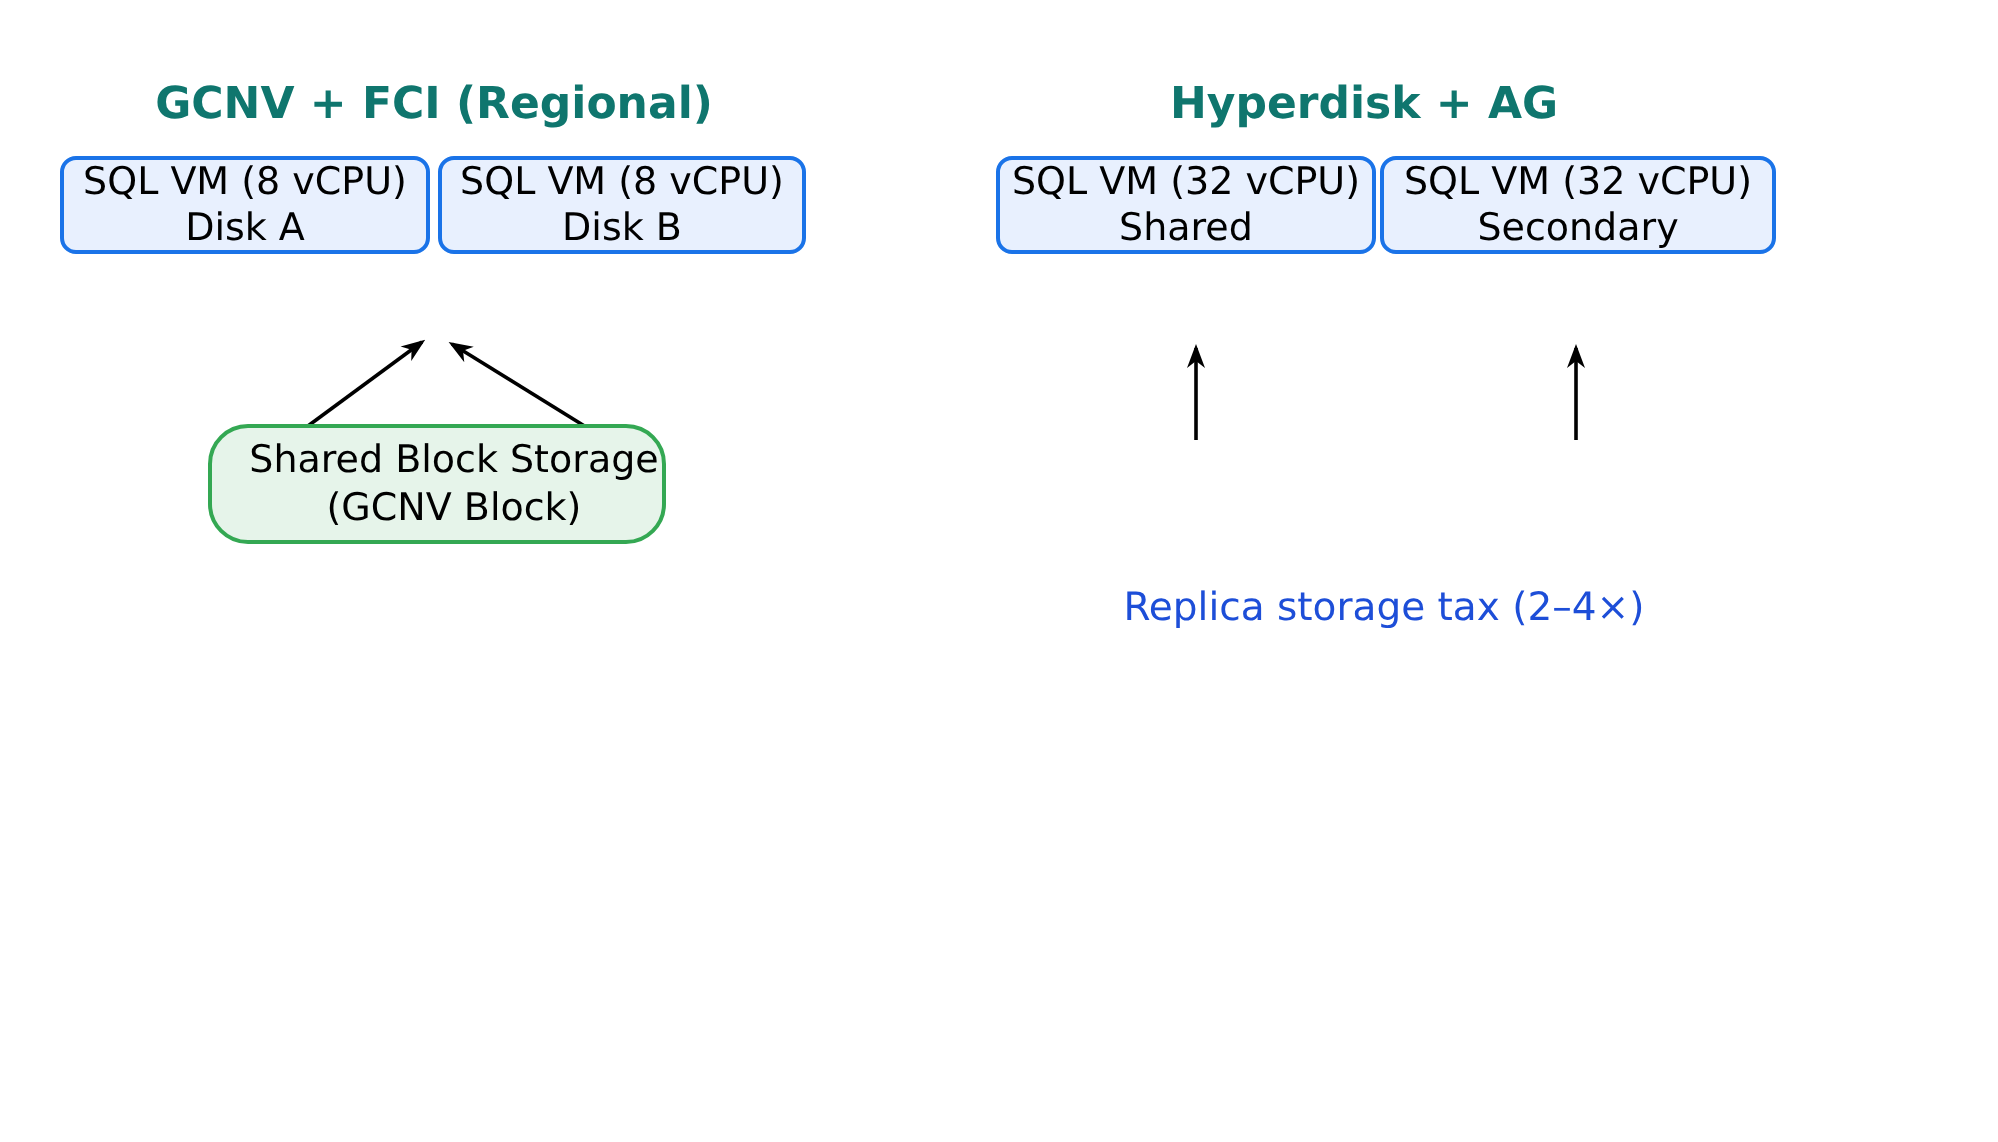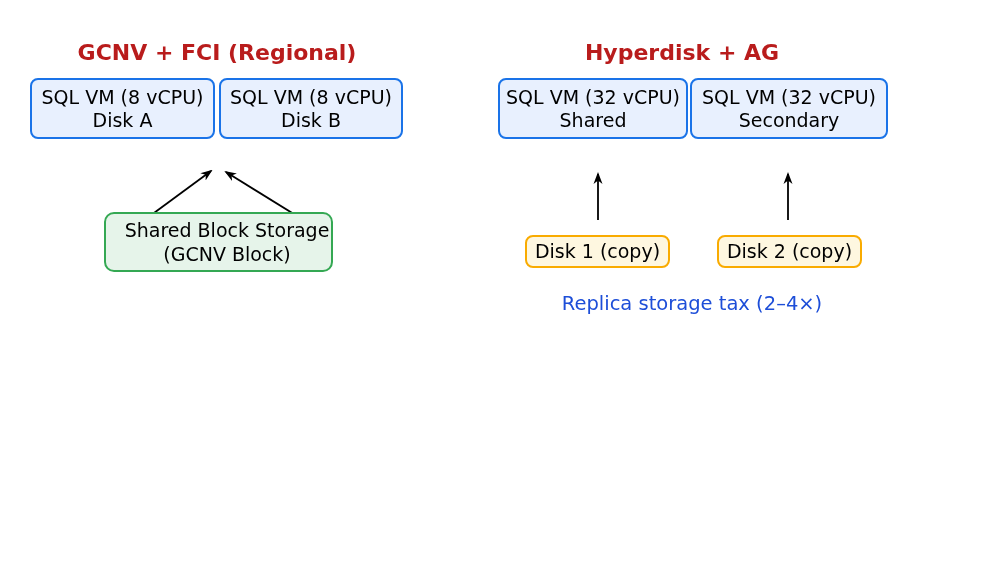--- a/index.html
+++ b/index.html
@@ -12,21 +12,21 @@
     color: #000000;
     overflow: hidden;
   }
   .panel-title {
     position: absolute;
     top: 40px;
     font-size: 22px;
     font-weight: 700;
     text-align: center;
     line-height: 26px;
-    color: #b91c1c;
+    color: #0f766e;
     white-space: nowrap;
   }
   .title-left  { left: 20px;  width: 394px; }
   .title-right { left: 485px; width: 394px; }
 
   .box {
     position: absolute;
     box-sizing: border-box;
     display: flex;
     flex-direction: column;
@@ -35,32 +35,32 @@
     text-align: center;
     font-size: 19px;
     line-height: 23px;
     white-space: nowrap;
   }
   .vm {
     border: 2.5px solid #1a73e8;
     background: #e8f0fe;
     border-radius: 8px;
     width: 190px;
-    height: 61px;
+    height: 49px;
     top: 78px;
   }
   .node-a    { left: 30px;  width: 185px; }
   .node-b    { left: 219px; width: 184px; }
   .primary   { left: 498px; width: 190px; }
   .secondary { left: 690px; width: 198px; }
 
   .storage {
     border: 2.5px solid #34a853;
     background: #e6f4ea;
-    border-radius: 10px;
+    border-radius: 20px;
     left: 104px;
     top: 212px;
     width: 229px;
     height: 60px;
     line-height: 24px;
     padding-left: 17px;
   }
   .disk {
     border: 2.5px solid #f9ab00;
     background: #fef7e0;
@@ -129,23 +129,17 @@
   <div class="box vm primary">
     <span>SQL VM (32 vCPU)</span>
     <span>Shared</span>
   </div>
 
   <div class="box vm secondary">
     <span>SQL VM (32 vCPU)</span>
     <span>Secondary</span>
   </div>
 
-  <div class="box disk disk-1">
-    <span>Disk 1 (copy)</span>
-  </div>
 
-  <div class="box disk disk-2">
-    <span>Disk 2 (copy)</span>
-  </div>
 
   <div class="note">Replica storage tax (2–4×)</div>
 
 </div>
 
 </body></html>

